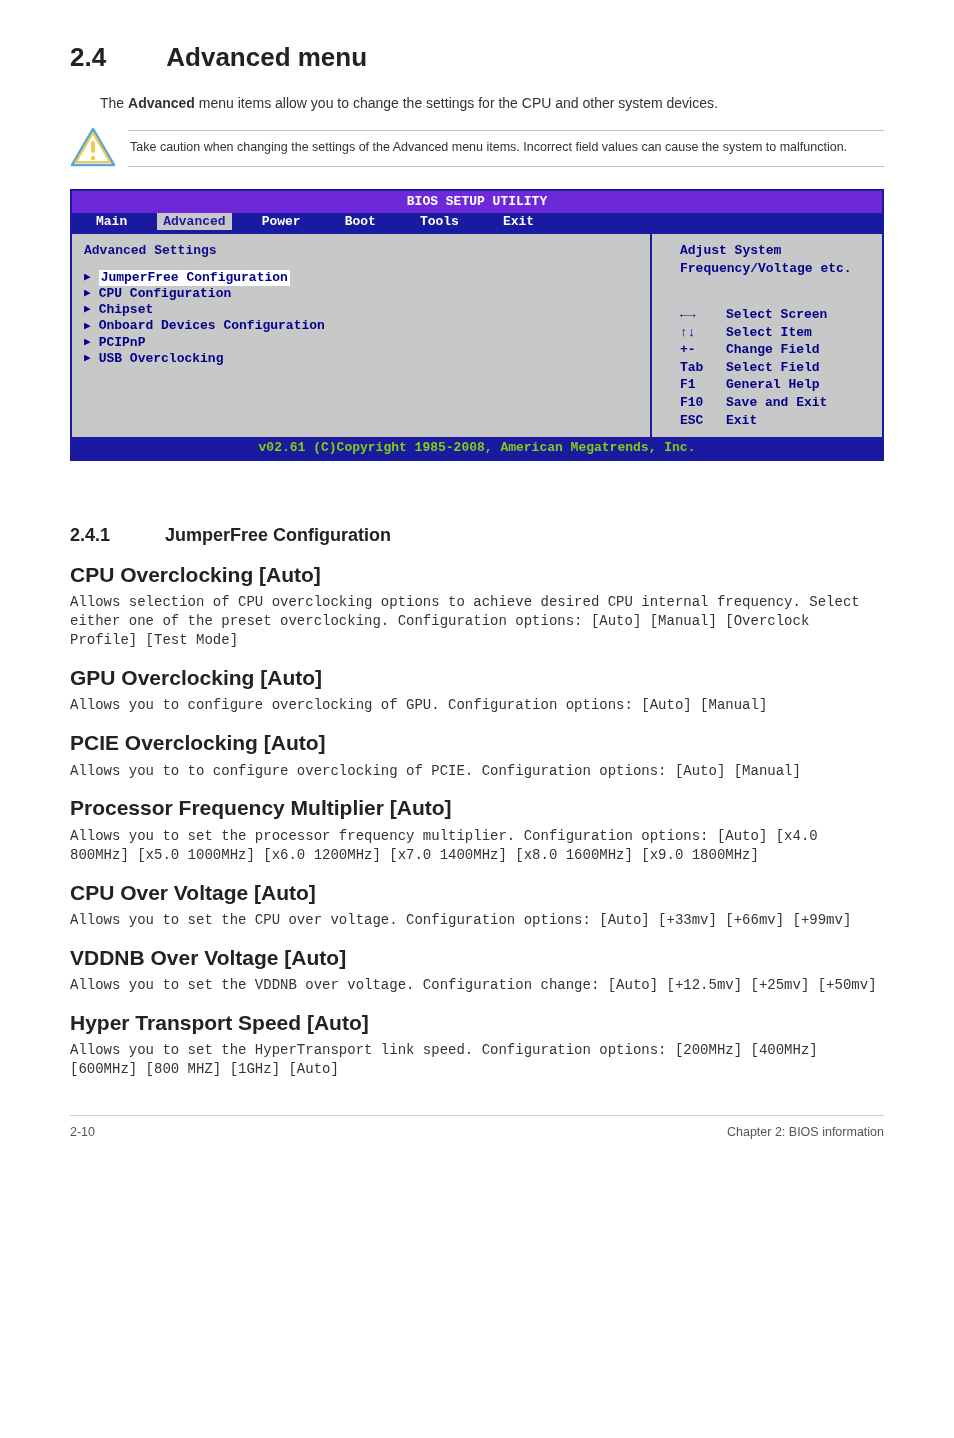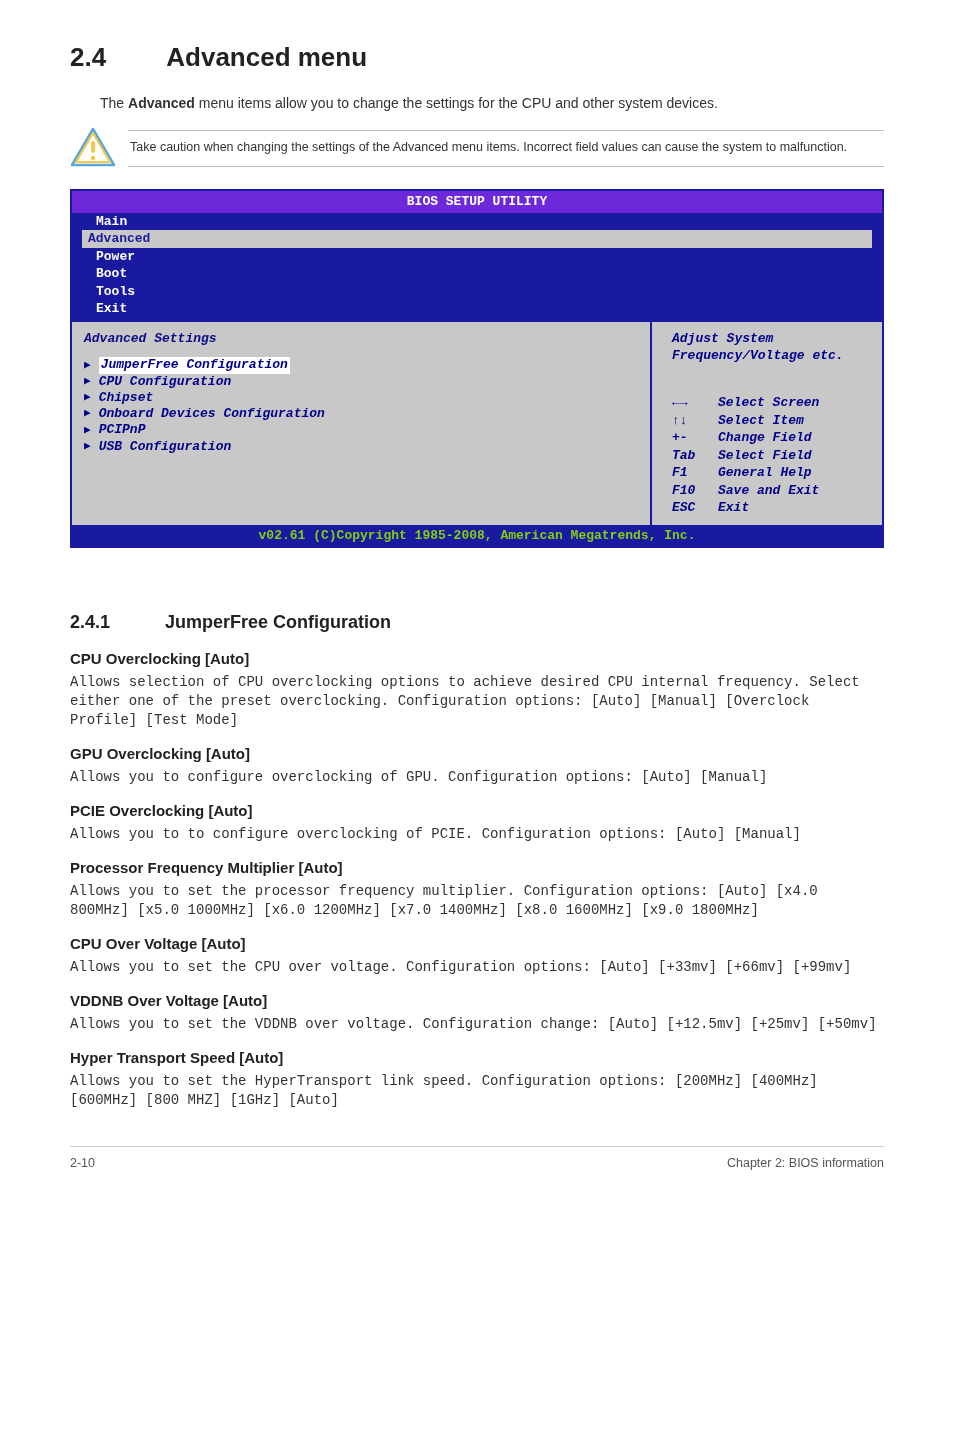--- a/index.html
+++ b/index.html
@@ -51,42 +51,40 @@
     background: #6d28d9;
     color: #fff;
     text-align: center;
     padding: 2px 0;
     position: relative;
   }
   .bios-menubar {
     background: #1a1aa0;
     color: #fff;
     display: flex;
-    gap: 0;
+    gap: 16px;
     padding: 0 10px 4px 10px;
-    flex-direction: column;
   }
   .bios-menubar span { padding: 0 14px; }
   .bios-menubar .active {
     background: #c8c8c8;
     color: #1a1aa0;
     padding: 0 6px;
   }
   .bios-body {
     display: flex;
-    font-style: italic;
   }
   .bios-left {
     flex: 1;
     border-right: 2px solid #1a1aa0;
     padding: 8px 12px 70px 12px;
   }
   .bios-right {
     width: 230px;
-    padding: 8px 10px 8px 20px;
+    padding: 8px 10px 8px 28px;
     display: flex;
     flex-direction: column;
     justify-content: space-between;
   }
   .bios-left .heading { color: #0b0b88; margin-bottom: 10px; }
   .bios-list { list-style: none; }
   .bios-list li { color: #00008b; display:flex; align-items:center; gap:8px; line-height:1.25; }
   .bios-list li .arrow { color:#00008b; font-size:11px; }
   .bios-list li.sel span.txt { background:#fff; color:#00008b; padding:0 2px; }
   .bios-help { color:#00008b; }
@@ -103,21 +101,21 @@
 
   h2.sub {
     font-size: 18px;
     font-weight: bold;
     margin-bottom: 10px;
     color:#222;
   }
   h2.sub .num { display:inline-block; min-width: 90px; margin-top: 34px; }
 
   h3.opt {
-    font-size: 15px;
+    font-size: 21px;
     font-weight: bold;
     margin-top: 14px;
     margin-bottom: 4px;
     color:#222;
   }
   p.desc { font-size: 14px; margin-bottom: 2px; font-family: Liberation Mono, monospace; }
 
   .footer {
     display:flex;
     justify-content:space-between;
@@ -182,21 +180,21 @@
         <li>
             <span class="arrow">▶</span>
             <span>Onboard Devices Configuration</span>
           </li>
         <li>
             <span class="arrow">▶</span>
             <span>PCIPnP</span>
           </li>
         <li>
             <span class="arrow">▶</span>
-            <span>USB Configuration</span>
+            <span>USB Overclocking</span>
           </li>
       </ul>
     </div>
     <div class="bios-right">
       <div class="bios-help">
         <div>Adjust System</div>
         <div>Frequency/Voltage etc.</div>
       </div>
       <div class="bios-keys">
         <div class="row">

